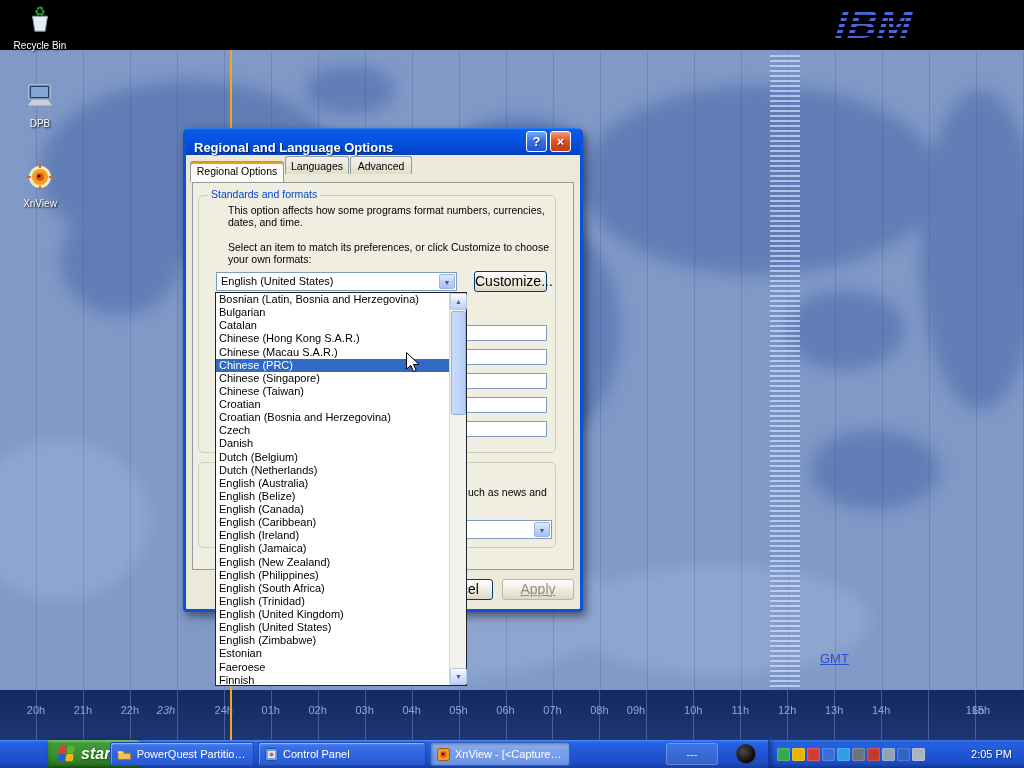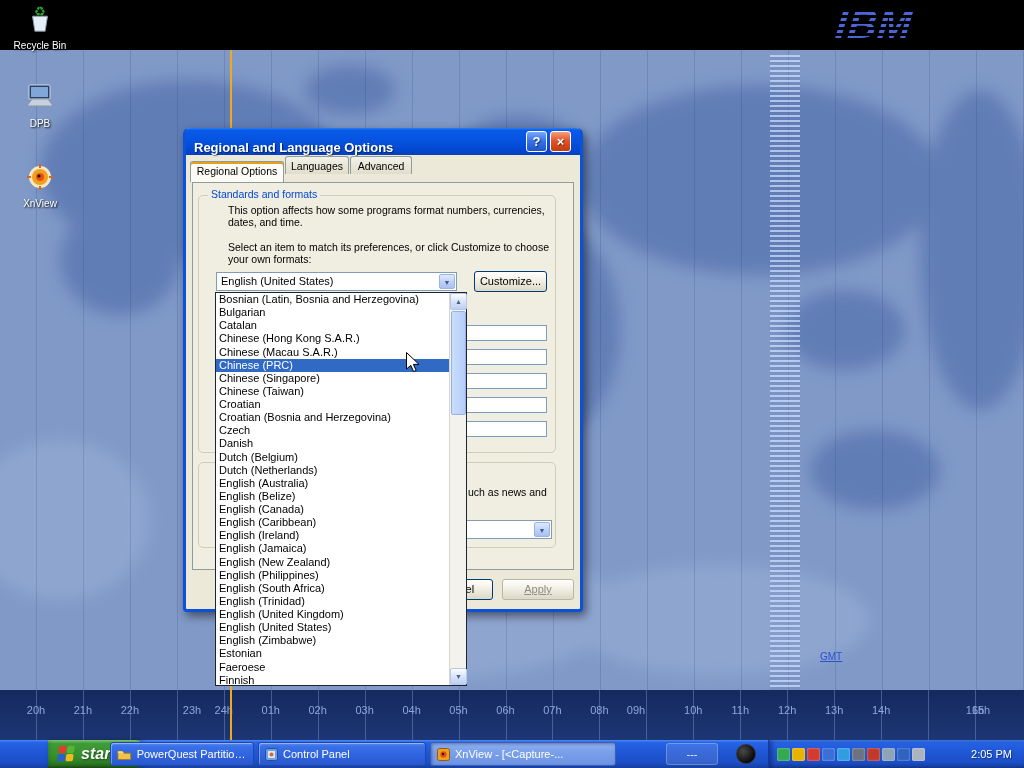--- a/index.html
+++ b/index.html
@@ -23,21 +23,21 @@
   }
   #time-line { left:230px; top:50px; width:2px; height:690px; background:#f0a81c; z-index:3; }
   #top-band { left:0; top:0; width:1024px; height:50px; background:#000; z-index:2; }
   #tz-band {
     left:0; top:690px; width:1024px; height:50px; z-index:2;
     background:linear-gradient(180deg,#16295f,#1d3674);
   }
   .tz-label { position:absolute; top:14px; width:32px; margin-left:-16px; text-align:center;
     color:#8ea6dd; font-size:11px; }
   .tz-tick { position:absolute; top:0; width:1px; height:50px; background:rgba(125,150,215,.45); }
-  #gmt-label { left:820px; top:651px; color:#2b50d0; font-size:10px; text-decoration:underline; z-index:3; }
+  #gmt-label { left:820px; top:651px; color:#2b50d0; font-size:13px; text-decoration:underline; z-index:3; }
 
   
   #ibm-logo { left:836px; top:2px; z-index:3; width:110px; height:46px; }
   #ibm-text { position:absolute; left:0; top:0; width:110px; color:#4a66d8; font-weight:bold;
     font-style:italic; font-size:40px; letter-spacing:1px; transform:skewX(-6deg); }
   #ibm-stripes { position:absolute; left:-6px; top:4px; width:120px; height:40px;
     background:repeating-linear-gradient(180deg, transparent 0 3px, #000 3px 6px); }
 
   
   .desk-icon { position:absolute; width:72px; text-align:center; z-index:3; }
@@ -79,21 +79,21 @@
 
   .combo { position:absolute; background:#fff; border:1px solid #7f9db9; font-size:11px; }
   .combo .val { position:absolute; left:4px; top:2px; white-space:nowrap; }
   .combo-arrow { position:absolute; right:1px; top:1px; bottom:1px; width:16px;
     background:linear-gradient(180deg,#dfe9fb,#c0d3f7 50%,#a9c0ee);
     border:1px solid #9ab4e4; border-radius:2px; color:#3c5a8c; font-size:7px;
     text-align:center; line-height:15px; }
 
   .xp-btn { position:absolute; border:1px solid #003c74; border-radius:3px;
     background:linear-gradient(180deg,#ffffff,#f2f0e4 45%,#dcd8c8);
-    font-size:11px; color:#000; text-align:center; line-height:19px; }
+    font-size:14px; color:#000; text-align:center; line-height:19px; }
   .xp-btn.disabled { color:#8f8d80; border-color:#b9b6a5; }
 
   .sample-box { position:absolute; background:#fff; border:1px solid #7f9db9;
     width:207px; height:16px; left:154px; }
 
   
   #langlist { left:215px; top:292px; width:252px; height:394px; background:#fff;
     border:1px solid #1c2430; z-index:40; font-size:11px; }
   #list-rows { position:absolute; left:0; top:0; width:234px; height:100%; overflow:hidden; }
   .list-row { height:13.13px; line-height:13px; padding-left:3px; white-space:nowrap;
@@ -183,21 +183,21 @@
   <div id="time-line" class="abs"></div>
   <div id="top-band" class="abs"></div>
   <div id="tz-band" class="abs">
       <div class="tz-tick" style="left: 36px;"></div>
       <span class="tz-label" style="left: 36px;">20h</span>
       <div class="tz-tick" style="left: 82.95px;"></div>
       <span class="tz-label" style="left: 82.95px;">21h</span>
       <div class="tz-tick" style="left: 129.9px;"></div>
       <span class="tz-label" style="left: 129.9px;">22h</span>
       <div class="tz-tick" style="left: 176.85px;"></div>
-      <span class="tz-label" style="left: 192px;">23h</span>
+      <span class="tz-label" style="left: 166px; font-style: italic;">23h</span>
       <div class="tz-tick" style="left: 223.8px;"></div>
       <span class="tz-label" style="left: 223.8px;">24h</span>
       <div class="tz-tick" style="left: 270.75px;"></div>
       <span class="tz-label" style="left: 270.75px;">01h</span>
       <div class="tz-tick" style="left: 317.7px;"></div>
       <span class="tz-label" style="left: 317.7px;">02h</span>
       <div class="tz-tick" style="left: 364.65px;"></div>
       <span class="tz-label" style="left: 364.65px;">03h</span>
       <div class="tz-tick" style="left: 411.6px;"></div>
       <span class="tz-label" style="left: 411.6px;">04h</span>
@@ -376,21 +376,21 @@
 
     <div class="task-btn" style="left:258px; width:168px;">
       <svg width="13" height="13" viewBox="0 0 13 13">
         <rect x="0.5" y="0.5" width="12" height="12" rx="2" fill="#6aa0e8" stroke="#274e92"></rect>
         <rect x="3" y="3" width="7" height="7" fill="#dce8fa"></rect>
         <circle cx="6.5" cy="6.5" r="2" fill="#e0632a"></circle>
       </svg>
       <span class="tb-label">Control Panel</span>
     </div>
 
-    <div class="task-btn active" style="left:430px; width:186px;">
+    <div class="task-btn active" style="left:430px; width:140px;">
       <svg width="13" height="13" viewBox="0 0 13 13">
         <rect x="0.5" y="0.5" width="12" height="12" rx="2" fill="#f0a020" stroke="#9a5a10"></rect>
         <circle cx="6.5" cy="6.5" r="3.2" fill="#e85010"></circle>
         <circle cx="6" cy="6" r="1.2" fill="#201010"></circle>
       </svg>
       <span class="tb-label">XnView - [&lt;Capture-...</span>
     </div>
 
     <div id="mini-toolbar">---</div>
     <div id="dark-icon"></div>

